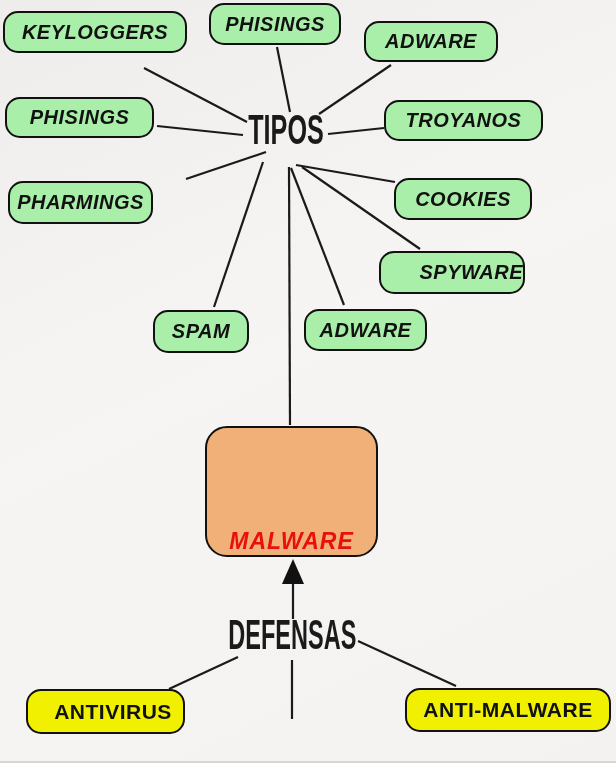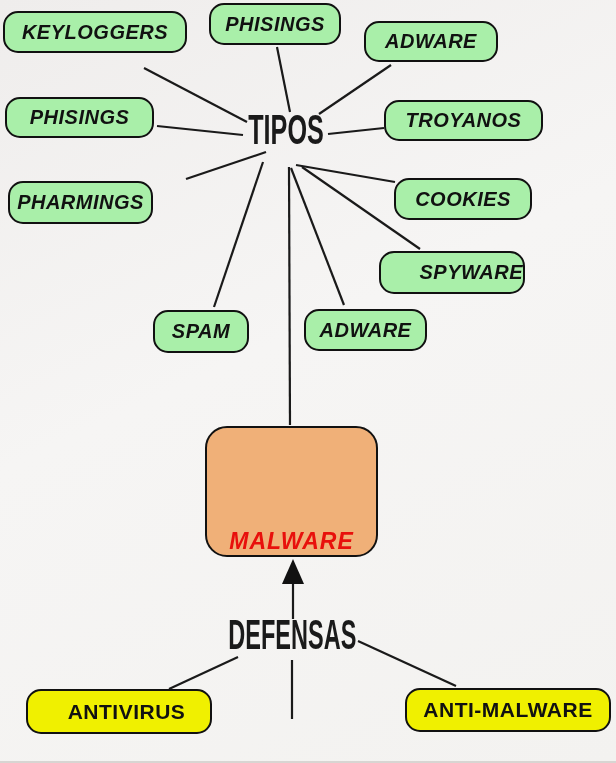--- a/index.html
+++ b/index.html
@@ -61,21 +61,21 @@
   #box-dialers    {left:209px;top:3px;  width:132px;height:42px;}
   #box-adware     {left:364px;top:21px; width:134px;height:41px;}
   #box-phisings   {left:5px;  top:97px; width:149px;height:41px;}
   #box-troyanos   {left:384px;top:100px;width:159px;height:41px;}
   #box-pharmings  {left:8px;  top:181px;width:145px;height:43px;}
   #box-cookies    {left:394px;top:178px;width:138px;height:42px;}
   #box-spyware    {left:379px;top:251px;width:146px;height:43px;justify-content:flex-end;}
   #box-spam       {left:153px;top:310px;width:96px; height:43px;}
   #box-worms      {left:304px;top:309px;width:123px;height:42px;}
   #box-malware    {left:205px;top:426px;width:173px;height:131px;align-items:flex-end;}
-  #box-antivirus  {left:26px; top:689px;width:186px;height:45px;padding-left:15px;}
+  #box-antivirus  {left:26px; top:689px;width:159px;height:45px;padding-left:15px;}
   #box-cortafuegos{left:192px;top:720px;width:197px;height:43px;border-bottom-left-radius:13px;border-bottom-right-radius:13px;}
   #box-antimalware{left:405px;top:688px;width:206px;height:44px;}
 
   line.wire{stroke:#1a1a1a;stroke-width:2.2;}
   polygon.head{fill:#111;}
 </style>
 </head>
 <body>
 
 <div id="canvas">

